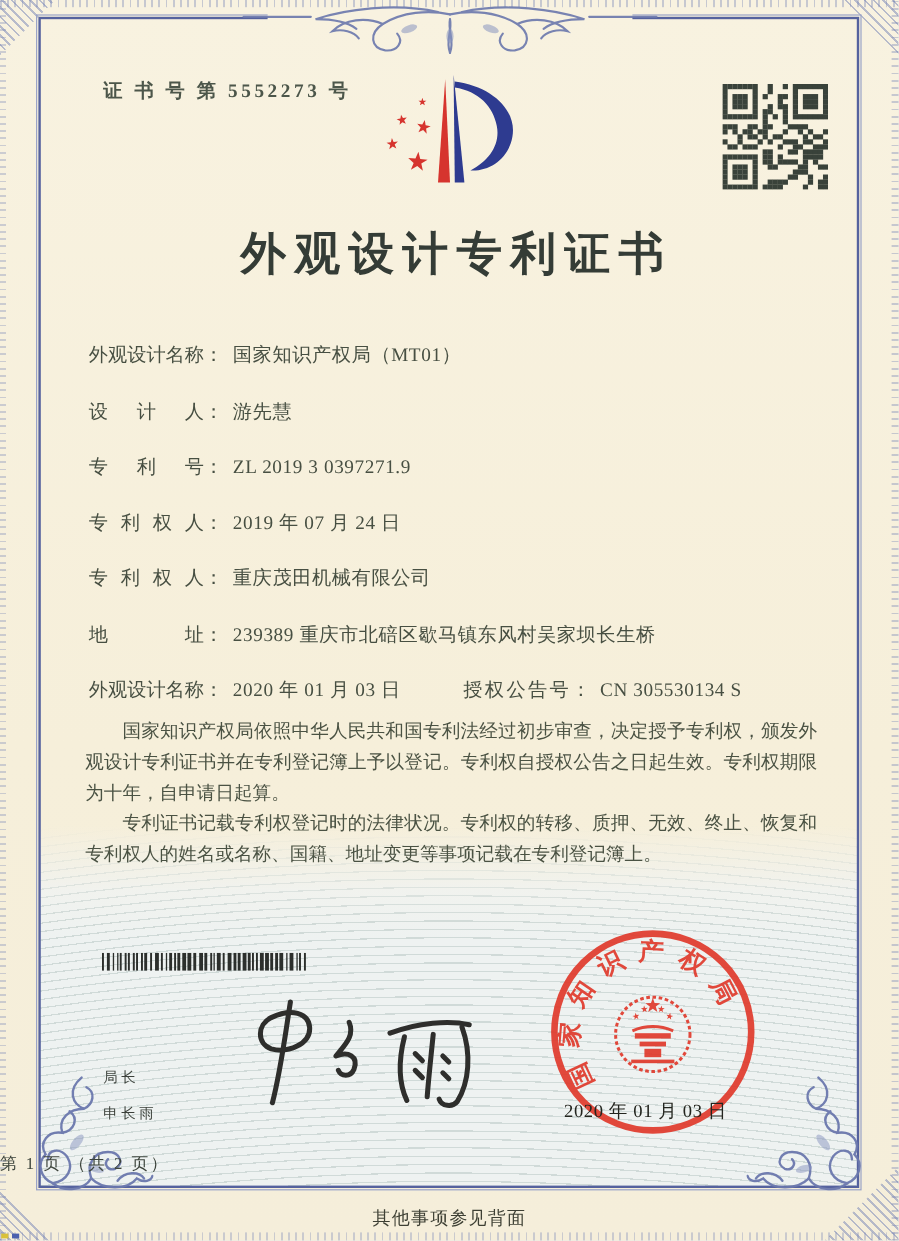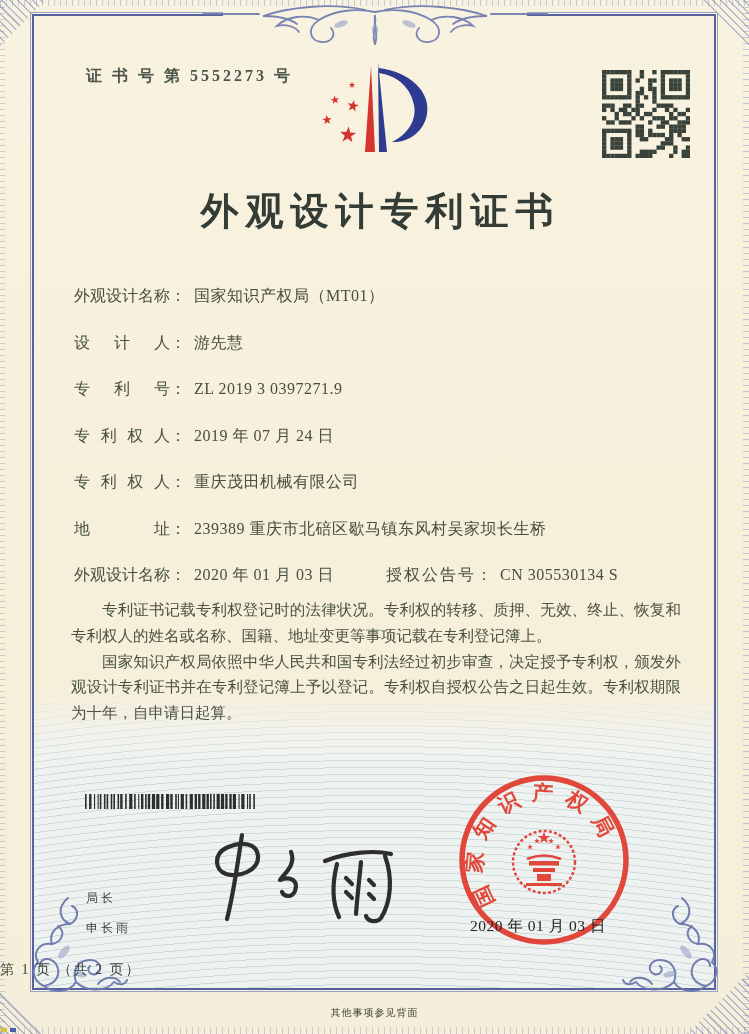--- a/index.html
+++ b/index.html
@@ -43,21 +43,21 @@
   .paras{position:absolute;left:71px;top:597px;width:610px;font-size:15.5px;line-height:25.8px;
          text-align:justify;color:#4a5243;}
   .paras p{margin:0;text-indent:2em;}
   
   .barcode{position:absolute;left:85px;top:794px;width:172px;height:15px;}
   .signer{position:absolute;left:86px;top:883px;font-size:12px;letter-spacing:3px;color:#3b403a;line-height:30px;}
   .sig{position:absolute;left:198px;top:830px;}
   .seal{position:absolute;left:456px;top:772px;}
   .sealdate{position:absolute;left:470px;top:916px;font-size:15.5px;color:#23251f;letter-spacing:.5px;white-space:nowrap;}
   .pageno{position:absolute;left:0;right:0;top:961px;font-size:14px;letter-spacing:2px;color:#3d443c;}
-  .backnote{position:absolute;left:0;right:0;top:1006px;text-align:center;font-size:10px;letter-spacing:1px;color:#3e4034;}
+  .backnote{position:absolute;left:0;right:0;top:1006px;text-align:center;font-size:15px;letter-spacing:1px;color:#3e4034;}
   .marks{position:absolute;left:1px;bottom:2px;display:flex;gap:3px;}
   .marks i{width:6px;height:4px;display:block;}
 </style>
 </head>
 <body>
 
 <div class="page">
 
   <div class="lace lace-top"></div>
   <div class="lace lace-bottom"></div>
@@ -387,22 +387,22 @@
     </div>
     <div class="frow">
       <span class="flabel">外观设计名称</span><span class="fcolon">：</span><span class="fvalue">2020 年 01 月 03 日</span>
       <span class="pair2">
         <span class="flabel2">授权公告号</span><span class="fcolon">：</span><span class="fvalue">CN 305530134 S</span>
       </span>
     </div>
   </div>
 
   <div class="paras">
+    <p>国家知识产权局依照中华人民共和国专利法经过初步审查，决定授予专利权，颁发外观设计专利证书并在专利登记簿上予以登记。专利权自授权公告之日起生效。专利权期限为十年，自申请日起算。</p>
     <p>专利证书记载专利权登记时的法律状况。专利权的转移、质押、无效、终止、恢复和专利权人的姓名或名称、国籍、地址变更等事项记载在专利登记簿上。</p>
-    <p>国家知识产权局依照中华人民共和国专利法经过初步审查，决定授予专利权，颁发外观设计专利证书并在专利登记簿上予以登记。专利权自授权公告之日起生效。专利权期限为十年，自申请日起算。</p>
   </div>
 
   <svg class="barcode" viewBox="0 0 172 15" preserveAspectRatio="none">
     <g id="barcode-bars" fill="#2c2f2c">
         <rect x="0.00" y="0" width="1.60" height="15"></rect>
         <rect x="4.10" y="0" width="2.40" height="15"></rect>
         <rect x="9.00" y="0" width="1.10" height="15"></rect>
         <rect x="12.60" y="0" width="1.10" height="15"></rect>
         <rect x="14.80" y="0" width="1.60" height="15"></rect>
         <rect x="18.90" y="0" width="1.60" height="15"></rect>

